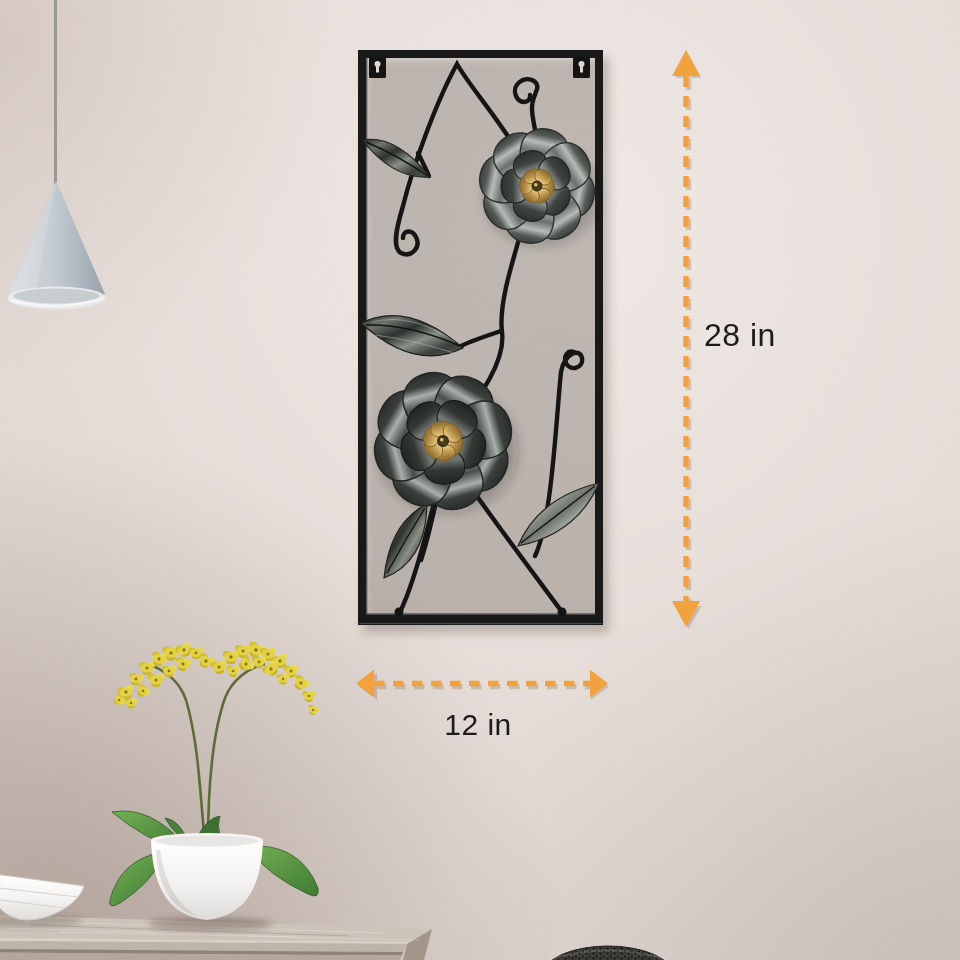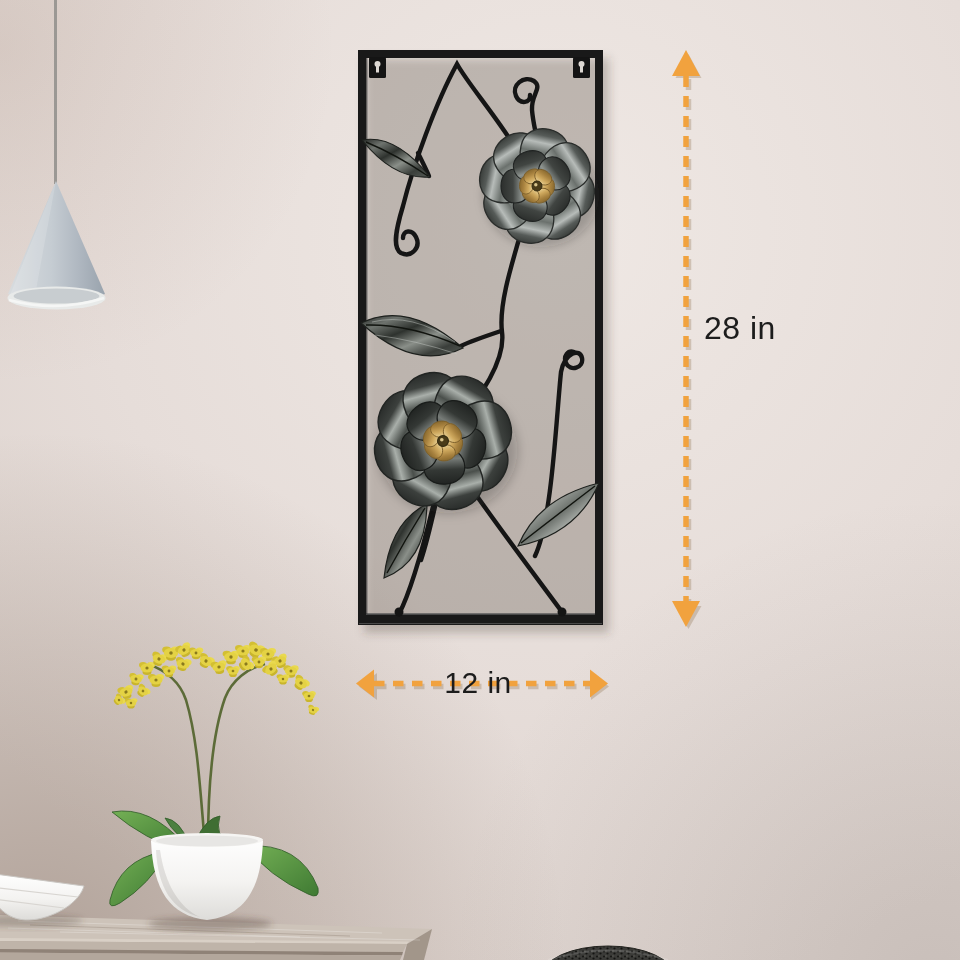--- a/index.html
+++ b/index.html
@@ -1,22 +1,22 @@
 <!DOCTYPE html>
 <html><head>
 <meta charset="utf-8">
 <style>
   html,body{margin:0;padding:0;background:#ffffff;}
   .stage{position:relative;width:960px;height:960px;overflow:hidden;
          font-family:"Liberation Sans",sans-serif;background:#e7dedb;}
   .stage svg{position:absolute;left:0;top:0;}
   .dim-label{position:absolute;font-family:"Liberation Sans",sans-serif;
              font-size:32px;color:#1c1c1c;letter-spacing:.5px;white-space:nowrap;}
-  #height-label{left:704px;top:310px;}
-  #width-label{left:430px;top:666px;width:96px;text-align:center;font-size:30px;}
+  #height-label{left:704px;top:317px;}
+  #width-label{left:430px;top:708px;width:96px;text-align:center;font-size:30px;}
 </style>
 </head>
 <body>
 
 <div class="stage">
 <svg width="960" height="960" viewBox="0 0 960 960">
   <defs>
     <radialGradient id="wallLight" cx="0.58" cy="0.24" r="0.8">
       <stop offset="0" stop-color="#efe8e4"></stop>
           <stop offset="0.6" stop-color="#e6ddd9"></stop>

